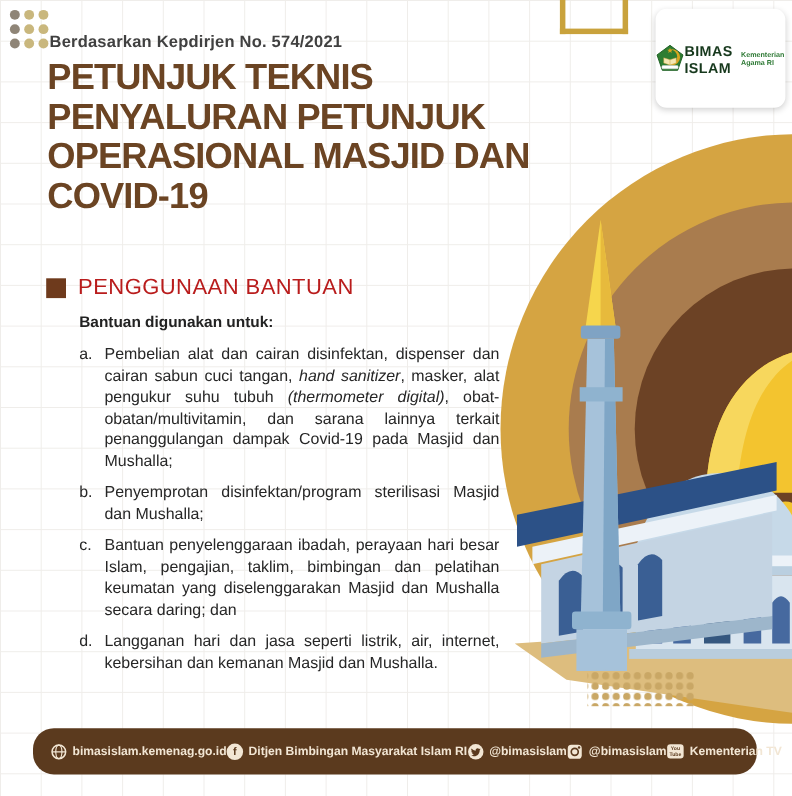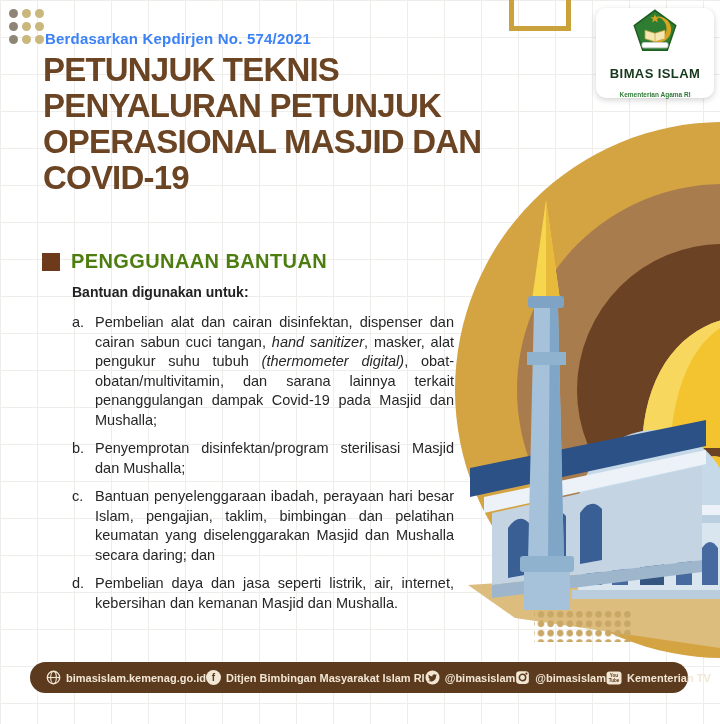--- a/index.html
+++ b/index.html
@@ -15,45 +15,45 @@
   #illustration{position:absolute;left:0;top:0;z-index:0;pointer-events:none;}
   
   .dots-tl{position:absolute;left:9px;top:9px;z-index:1;display:grid;
     grid-template-columns:repeat(3,9px);grid-gap:4px;}
   .dots-tl .dot{width:9px;height:9px;border-radius:50%;background:#C9B77D;}
   .dots-tl .dot:nth-child(3n+1){background:#8F8577;}
   
   .bracket{position:absolute;left:509px;top:0;width:52px;height:26px;z-index:1;
     border:5px solid #C9A23C;border-top:none;}
   
-  .badge{position:absolute;left:45px;top:30px;z-index:2;color:#3b82f6;
+  .badge{position:absolute;left:45px;top:30px;z-index:2;color:#404040;
     font-size:15px;font-weight:bold;letter-spacing:.2px;}
   .title{position:absolute;left:43px;top:52px;z-index:2;color:#6B4423;
     font-size:33px;font-weight:bold;line-height:36px;letter-spacing:-.8px;width:470px;}
   
   .logo-card{position:absolute;left:596px;top:8px;width:118px;height:90px;z-index:2;
     background:#fff;border-radius:10px;box-shadow:0 2px 6px rgba(0,0,0,.18);
-    display:flex;flex-direction:column;align-items:center;justify-content:space-between;}
+    display:flex;align-items:center;justify-content:flex-end;}
   .logo-name{font-size:13px;font-weight:bold;color:#16381C;letter-spacing:.4px;margin-top:2px;}
   .logo-sub{font-size:6.5px;color:#2F7A36;font-weight:bold;margin-top:1px;}
   
   .section-header{position:absolute;left:42px;top:250px;z-index:2;display:flex;align-items:center;}
   .section-square{width:18px;height:18px;background:#6E3A1C;margin-right:11px;}
-  .section-heading{color:#4d7c0f;font-size:20px;font-weight:bold;letter-spacing:.4px;}
+  .section-heading{color:#b91c1c;font-size:20px;font-weight:normal;letter-spacing:.4px;}
   .intro{position:absolute;left:72px;top:284px;z-index:2;color:#222;
     font-size:14px;font-weight:bold;}
   
   .usage-list{position:absolute;left:72px;top:313px;width:382px;z-index:2;
     list-style:none;margin:0;padding:0;}
   .usage-list li{display:flex;margin-bottom:9px;color:#262626;font-size:14.5px;line-height:19.5px;}
   .usage-list .li-label{width:23px;flex:none;}
   .usage-list .li-text{flex:1;text-align:justify;}
   .usage-list .li-text em{}
   
-  .footer-bar{position:absolute;left:30px;top:662px;width:658px;height:31px;z-index:3;
+  .footer-bar{position:absolute;left:30px;top:662px;width:658px;height:42px;z-index:3;
     background:#5B3A1E;border-radius:19px;display:flex;align-items:center;
     justify-content:space-between;padding:0 16px;box-sizing:border-box;
     color:#F2E6D4;font-size:11px;font-weight:bold;}
   .footer-link{display:flex;align-items:center;white-space:nowrap;cursor:pointer;}
   .footer-link .ficon{margin-right:5px;display:flex;align-items:center;}
   .circle-icon{width:15px;height:15px;border-radius:50%;background:#F2E6D4;color:#5B3A1E;
     display:flex;align-items:center;justify-content:center;font-size:10px;font-weight:bold;}
 </style>
 </head>
 <body>
@@ -160,21 +160,21 @@
   <li>
     <span class="li-label">b.</span>
     <span class="li-text"><span>Penyemprotan disinfektan/program sterilisasi Masjid dan Mushalla;</span></span>
   </li>
   <li>
     <span class="li-label">c.</span>
     <span class="li-text"><span>Bantuan penyelenggaraan ibadah, perayaan hari besar Islam, pengajian, taklim, bimbingan dan pelatihan keumatan yang diselenggarakan Masjid dan Mushalla secara daring; dan</span></span>
   </li>
   <li>
     <span class="li-label">d.</span>
-    <span class="li-text"><span>Pembelian daya dan jasa seperti listrik, air, internet, kebersihan dan kemanan Masjid dan Mushalla.</span></span>
+    <span class="li-text"><span>Langganan hari dan jasa seperti listrik, air, internet, kebersihan dan kemanan Masjid dan Mushalla.</span></span>
   </li>
 </ol>
 
 <div class="footer-bar">
   <div class="footer-link">
     <span class="ficon">
       <svg width="15" height="15" viewBox="0 0 16 16">
         <circle cx="8" cy="8" r="6.6" fill="none" stroke="#F2E6D4" stroke-width="1.5"></circle>
         <ellipse cx="8" cy="8" rx="3" ry="6.6" fill="none" stroke="#F2E6D4" stroke-width="1.2"></ellipse>
         <line x1="1.4" y1="8" x2="14.6" y2="8" stroke="#F2E6D4" stroke-width="1.2"></line>

